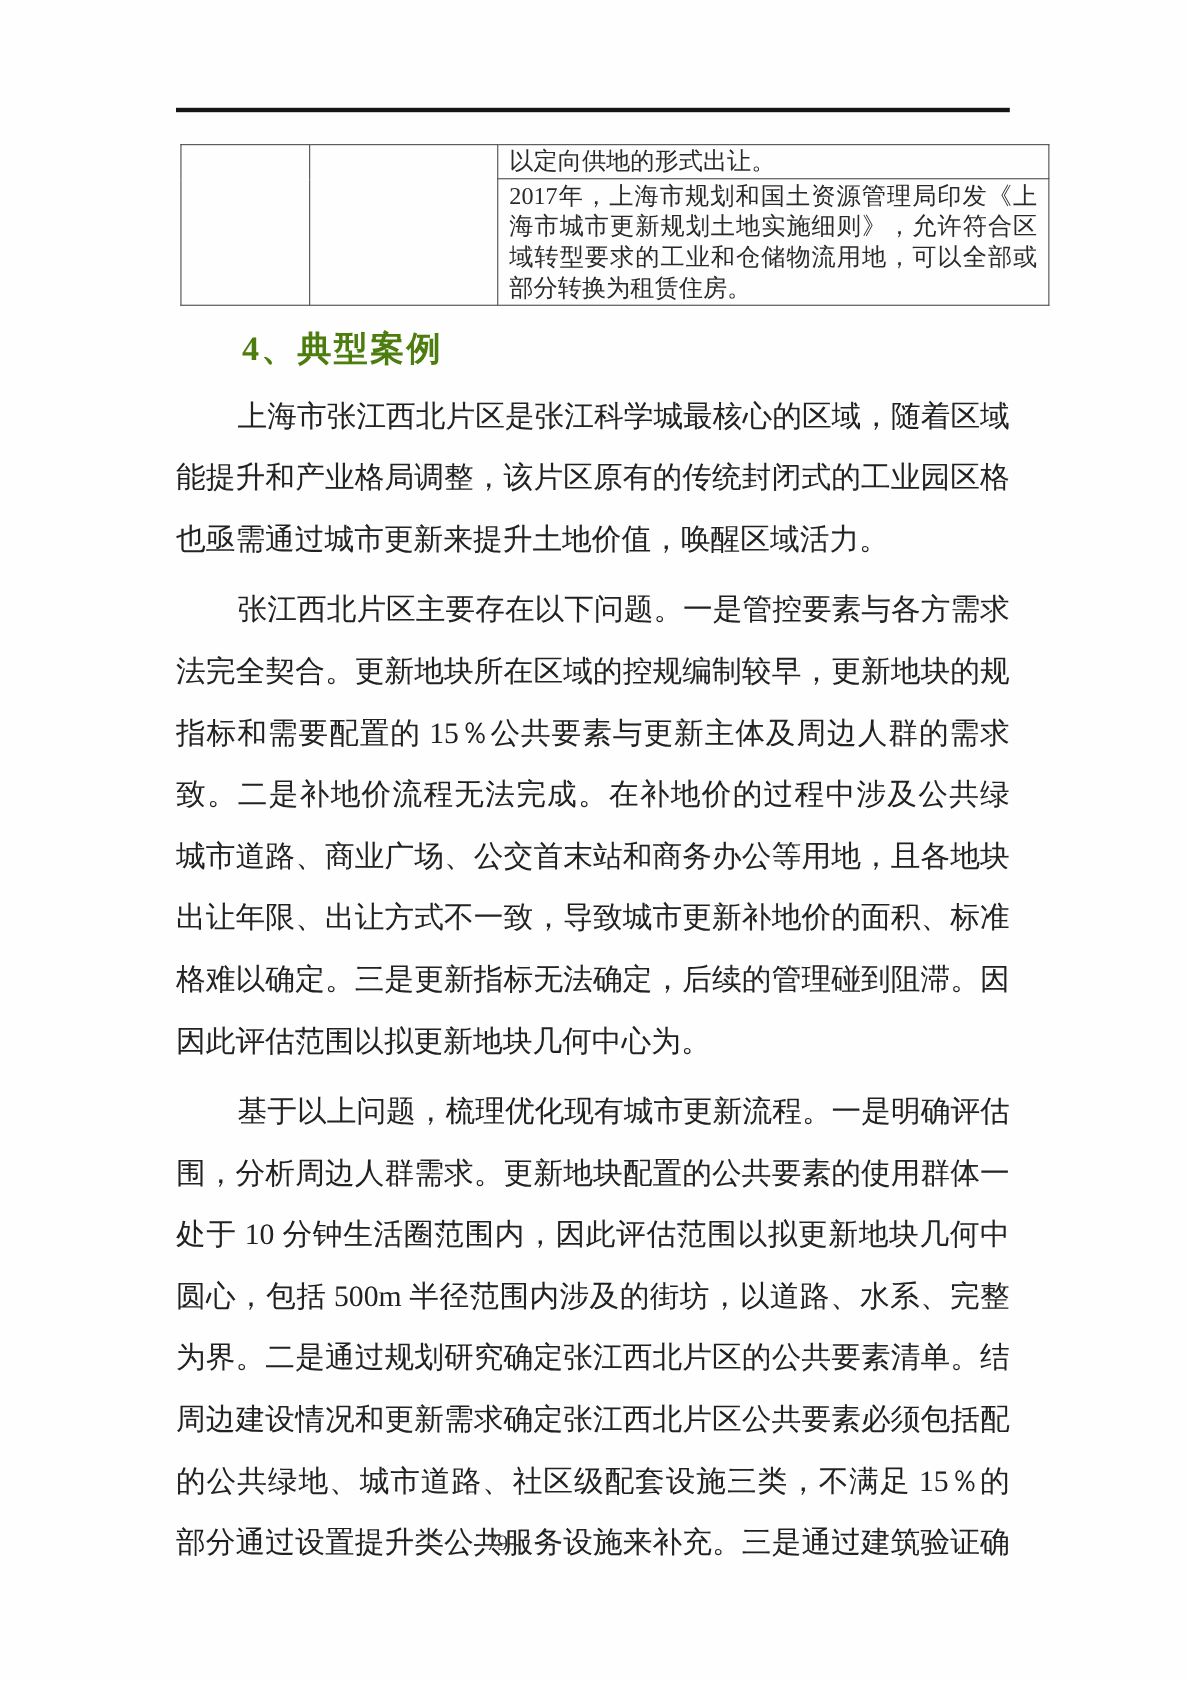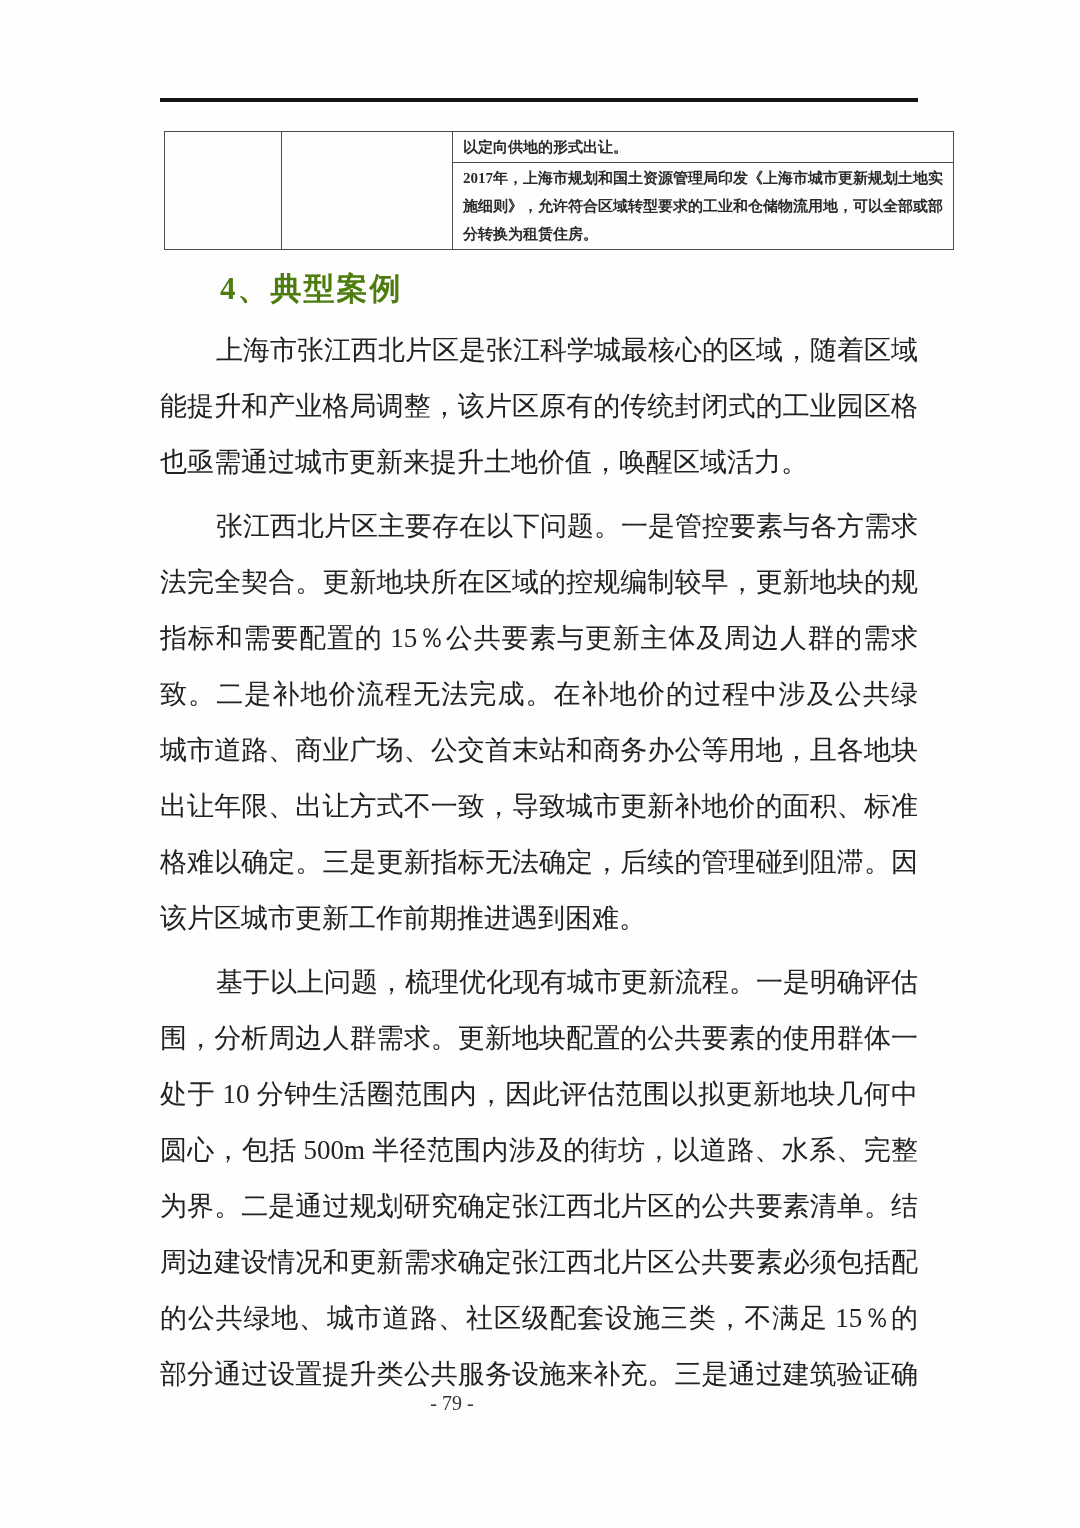--- a/index.html
+++ b/index.html
@@ -27,25 +27,24 @@
     margin-top:29px;
     margin-left:4px;
     border-collapse:collapse;
     width:754px;
     table-layout:fixed;
   }
   table.policy-table td{
     border:1px solid #4d4d4d;
     vertical-align:top;
     padding:1px 10px;
-    font-size:15px;
+    font-size:22px;
     line-height:28px;
     color:#2a2a2a;
     text-align:justify;
-    font-weight:bold;
   }
   td.c1{width:96px;}
   td.c2{width:150px;}
   td.c3{width:480px;}
   .row-short{height:26px;}
   .heading{
     margin:18px 0 0 60px;
     font-size:31px;
     font-weight:bold;
     color:#4d7c0f;
@@ -103,21 +102,21 @@
     </div>
 
     <div class="para">
       <div class="line indent">张江西北片区主要存在以下问题。一是管控要素与各方需求无</div>
       <div class="line">法完全契合。更新地块所在区域的控规编制较早，更新地块的规划</div>
       <div class="line">指标和需要配置的 15％公共要素与更新主体及周边人群的需求不一</div>
       <div class="line">致。二是补地价流程无法完成。在补地价的过程中涉及公共绿地、</div>
       <div class="line">城市道路、商业广场、公交首末站和商务办公等用地，且各地块原</div>
       <div class="line">出让年限、出让方式不一致，导致城市更新补地价的面积、标准价</div>
       <div class="line">格难以确定。三是更新指标无法确定，后续的管理碰到阻滞。因此，</div>
-      <div class="line last">该片区城市更新工作前期推进遇到困难。</div>
+      <div class="line last">因此评估范围以拟更新地块几何中心为。</div>
     </div>
 
     <div class="para">
       <div class="line indent">基于以上问题，梳理优化现有城市更新流程。一是明确评估范</div>
       <div class="line">围，分析周边人群需求。更新地块配置的公共要素的使用群体一般</div>
       <div class="line">处于 10 分钟生活圈范围内，因此评估范围以拟更新地块几何中心为</div>
       <div class="line">圆心，包括 500m 半径范围内涉及的街坊，以道路、水系、完整地块</div>
       <div class="line">为界。二是通过规划研究确定张江西北片区的公共要素清单。结合</div>
       <div class="line">周边建设情况和更新需求确定张江西北片区公共要素必须包括配套</div>
       <div class="line">的公共绿地、城市道路、社区级配套设施三类，不满足 15％的其余</div>

